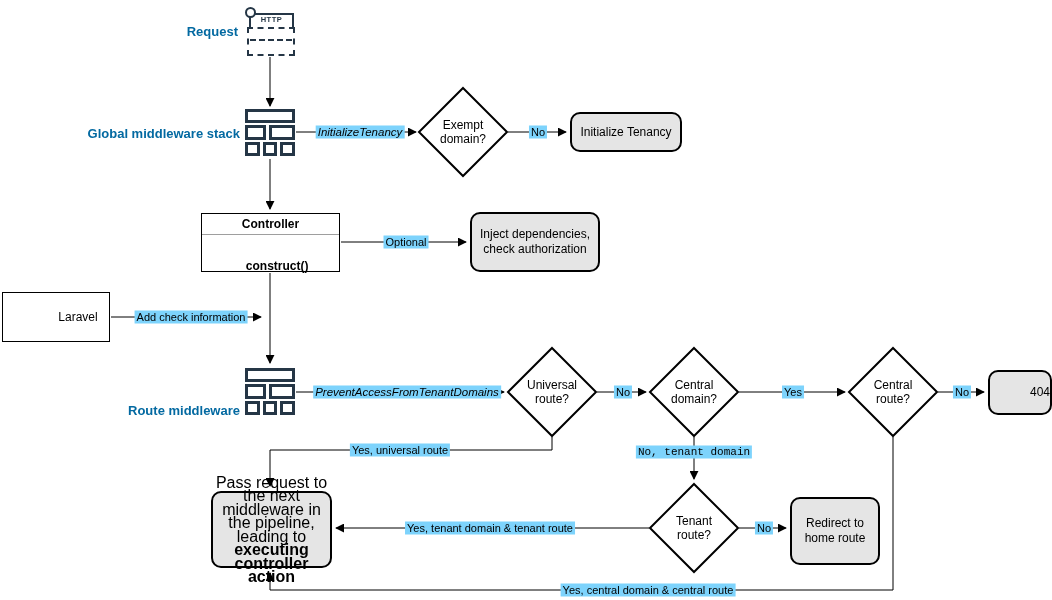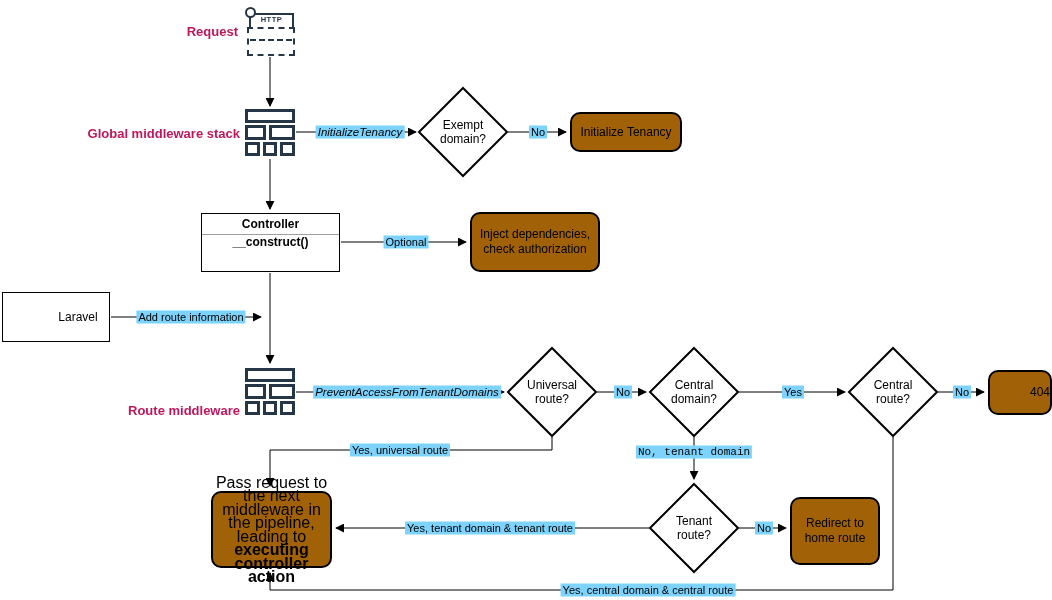--- a/index.html
+++ b/index.html
@@ -2,35 +2,35 @@
 <html><head>
 <meta charset="utf-8">
 <style>
   html,body{margin:0;padding:0;background:#fff;}
   .canvas{
     position:relative;width:1052px;height:600px;background:#ffffff;
     font-family:"Liberation Sans", sans-serif;color:#000;overflow:hidden;
   }
   .wires{position:absolute;left:0;top:0;}
   
-  .nodelabel{position:absolute;font-weight:bold;color:#be185d;font-size:13px;line-height:15px;}
+  .nodelabel{position:absolute;font-weight:bold;color:#0369a1;font-size:13px;line-height:15px;}
   .ra{text-align:right;}
   
   .rbox{
-    position:absolute;border:2px solid #000;border-radius:10px;background:#a16207;
+    position:absolute;border:2px solid #000;border-radius:10px;background:#e5e5e5;
     display:flex;align-items:center;justify-content:center;text-align:center;
     font-size:12px;line-height:15px;box-sizing:border-box;padding:2px;
   }
   
   .pbox{
     position:absolute;border:1px solid #000;background:#fff;
     display:flex;align-items:center;justify-content:center;text-align:center;
     font-size:12px;box-sizing:border-box;padding-left:44px;
   }
-  .uml{flex-direction:column;align-items:stretch;justify-content:flex-start;padding:0;}
+  .uml{flex-direction:column;align-items:stretch;justify-content:flex-start;padding:0;gap:24px;}
   .uml .hd{font-weight:bold;height:20px;line-height:20px;border-bottom:1px solid #9e9e9e;}
   .uml .bd{flex:1;display:flex;justify-content:center;font-weight:bold;}
   
   .dlabel{position:absolute;transform:translate(-50%,-50%);text-align:center;font-size:12px;line-height:14px;}
   
   .elabel{
     position:absolute;transform:translate(-50%,-50%);background:#7dd3fc;
     font-size:11px;line-height:13px;padding:0 2px;white-space:nowrap;
   }
   .it{font-style:italic;font-size:11.5px;}
@@ -171,21 +171,21 @@
 
   <div class="dlabel" style="left:463px;top:132px;width:64px;">Exempt domain?</div>
   <div class="dlabel" style="left:552px;top:392px;width:66px;">Universal route?</div>
   <div class="dlabel" style="left:694px;top:392px;width:60px;">Central domain?</div>
   <div class="dlabel" style="left:893px;top:392px;width:60px;">Central route?</div>
   <div class="dlabel" style="left:694px;top:528px;width:50px;">Tenant route?</div>
 
   <div class="elabel it" style="left:360px;top:132px;">InitializeTenancy</div>
   <div class="elabel" style="left:538px;top:132px;">No</div>
   <div class="elabel" style="left:406px;top:242px;">Optional</div>
-  <div class="elabel" style="left:191px;top:317px;">Add route information</div>
+  <div class="elabel" style="left:191px;top:317px;">Add check information</div>
   <div class="elabel it" style="left:407px;top:392px;">PreventAccessFromTenantDomains</div>
   <div class="elabel" style="left:623px;top:392px;">No</div>
   <div class="elabel" style="left:793px;top:392px;">Yes</div>
   <div class="elabel" style="left:962px;top:392px;">No</div>
   <div class="elabel" style="left:694px;top:452px;font-family:Liberation Mono, monospace;">No, tenant domain</div>
   <div class="elabel" style="left:764px;top:528px;">No</div>
   <div class="elabel" style="left:400px;top:450px;">Yes, universal route</div>
   <div class="elabel" style="left:490px;top:528px;">Yes, tenant domain &amp; tenant route</div>
   <div class="elabel" style="left:648px;top:590px;">Yes, central domain &amp; central route</div>
 

